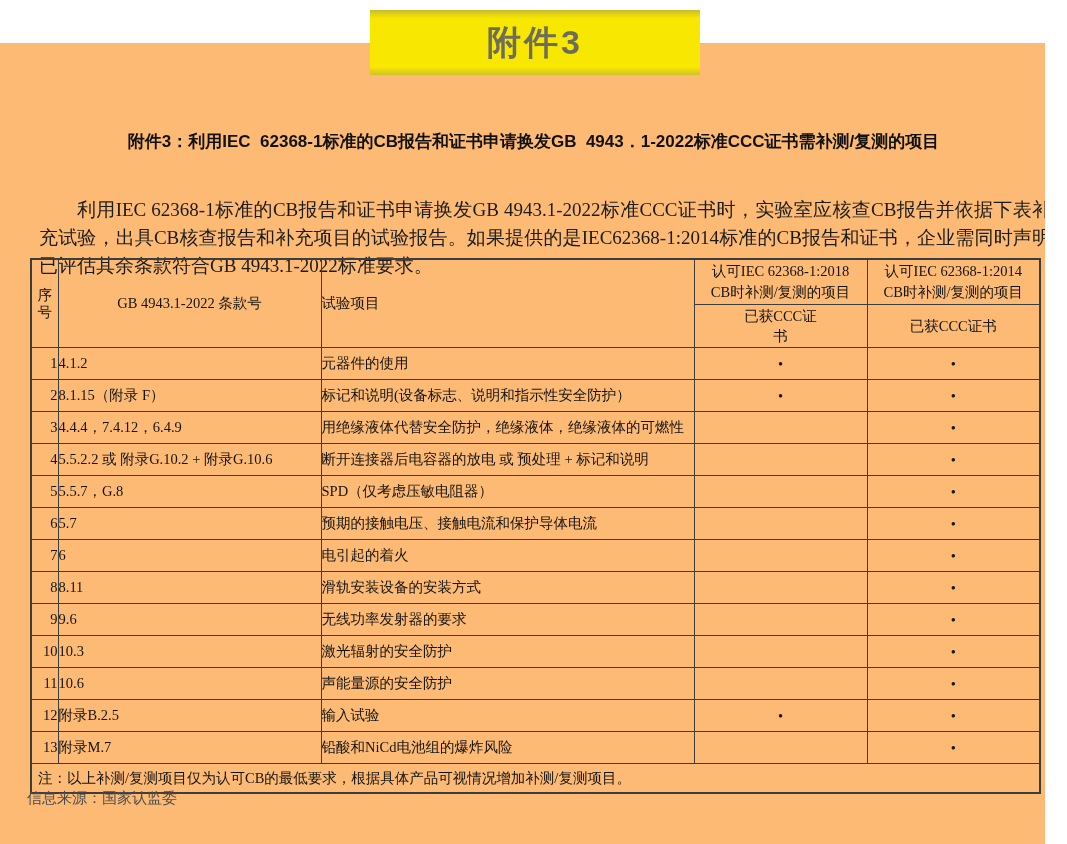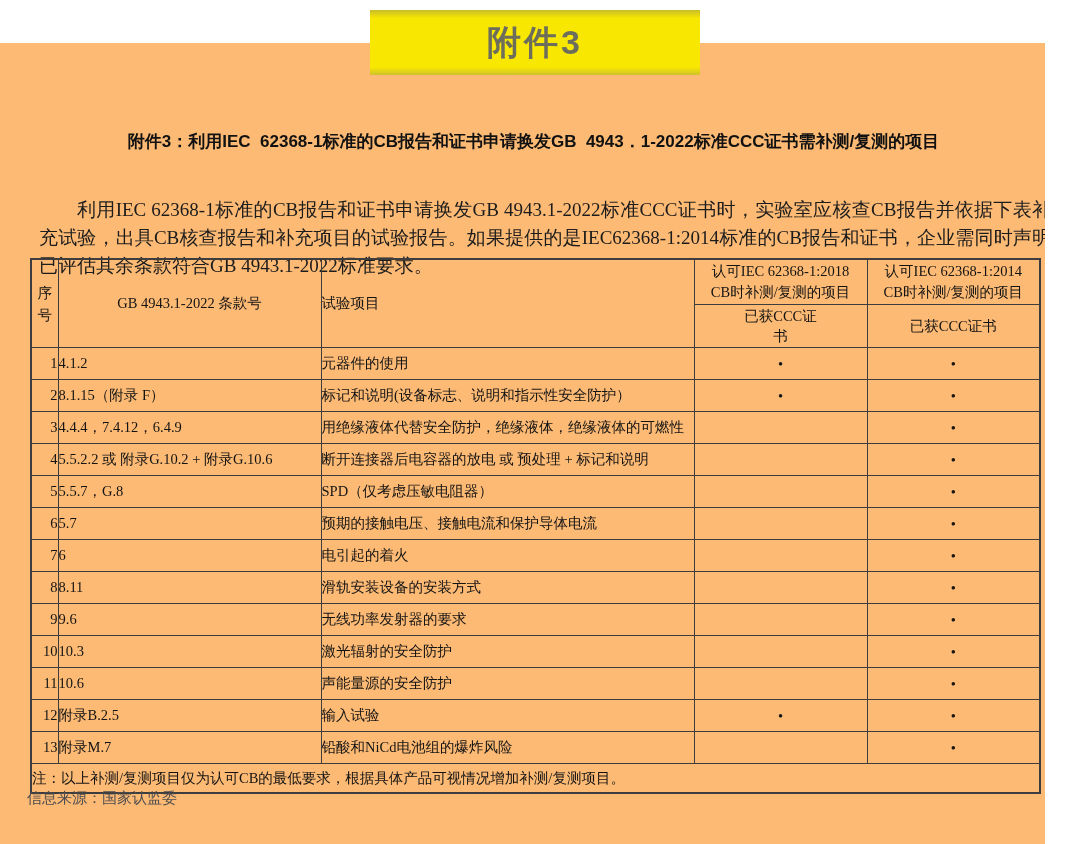--- a/index.html
+++ b/index.html
@@ -46,33 +46,33 @@
   }
   table.spec th,table.spec td{
     border:1px solid #3d3d3d;
     font-weight:normal;
     font-size:14.5px;
     color:#141414;
     padding:1px 0;
     overflow:hidden;
   }
   table.spec{border:2px solid #3d3d3d;}
-  th.h-no{width:27px;text-align:center;line-height:22px;}
+  th.h-no{width:27px;text-align:center;line-height:17px;}
   th.h-clause{width:263px;text-align:center;}
   th.h-item{width:373px;text-align:left;}
   th.h-cb{width:173px;text-align:center;white-space:pre-line;line-height:21px;}
   th.h-ccc{text-align:center;white-space:pre-line;line-height:20px;font-size:15px;}
   tr.hrow1 th{height:36px;}
   tr.hrow2 th{height:38px;}
   td.c-no{text-align:right;padding-right:5px;height:29px;}
   td.c-clause{text-align:left;padding-left:8px;}
   td.c-item{text-align:left;padding-left:9px;}
   td.c-mark{text-align:center;font-size:18px;line-height:10px;}
   tr.note-row td{
-    height:26px;text-align:left;font-size:14.5px;
+    height:26px;text-align:left;padding-left:6px;font-size:14.5px;
   }
   .source{
     position:absolute;top:789px;left:27px;
     font-family:"Liberation Sans","DejaVu Sans",sans-serif;
     font-size:15px;color:#4d4d4f;
   }
 </style>
 </head>
 <body>
 

